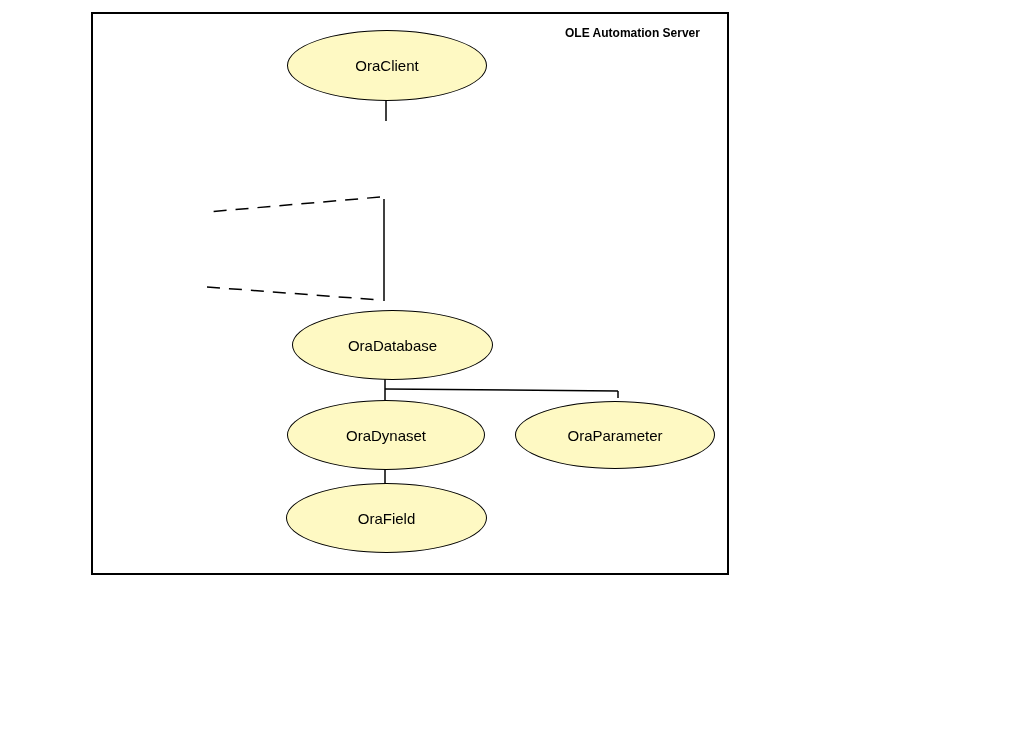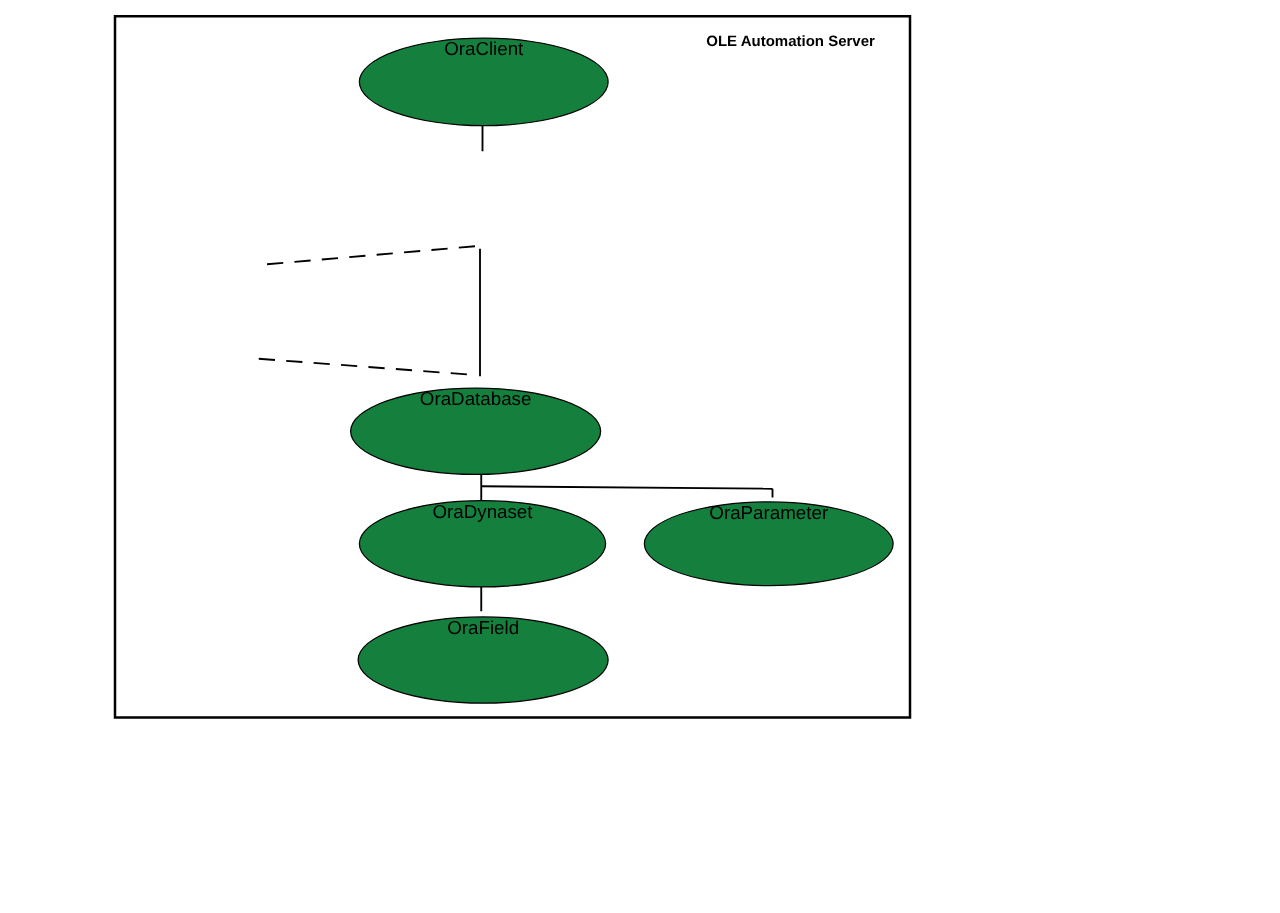--- a/index.html
+++ b/index.html
@@ -38,22 +38,23 @@
     left: 0;
     top: 0;
     width: 1024px;
     height: 730px;
     pointer-events: none;
   }
   .node {
     position: absolute;
     border: 1px solid #000000;
     border-radius: 50%;
-    background: #15803d;
+    background: #fef9c3;
     display: flex;
+    align-items: center;
     justify-content: center;
   }
   .node-label {
     font-size: 15px;
     color: #000000;
     white-space: nowrap;
   }
 </style>
 </head>
 <body>
@@ -80,29 +81,29 @@
   <div id="frame"></div>
 
   <div id="frame-label">OLE Automation Server</div>
 
   <div class="node" style="left:287px; top:30px; width:198px; height:69px;">
     <span class="node-label">OraClient</span>
   </div>
 
 
 
-  <div class="node" style="left:280px; top:310px; width:199px; height:68px;">
+  <div class="node" style="left:292px; top:310px; width:199px; height:68px;">
     <span class="node-label">OraDatabase</span>
   </div>
 
   <div class="node" style="left:287px; top:400px; width:196px; height:68px;">
     <span class="node-label">OraDynaset</span>
   </div>
 
   <div class="node" style="left:515px; top:401px; width:198px; height:66px;">
     <span class="node-label">OraParameter</span>
   </div>
 
-  <div class="node" style="left:286px; top:493px; width:199px; height:68px;">
+  <div class="node" style="left:286px; top:483px; width:199px; height:68px;">
     <span class="node-label">OraField</span>
   </div>
 
 </div>
 
 </body></html>

